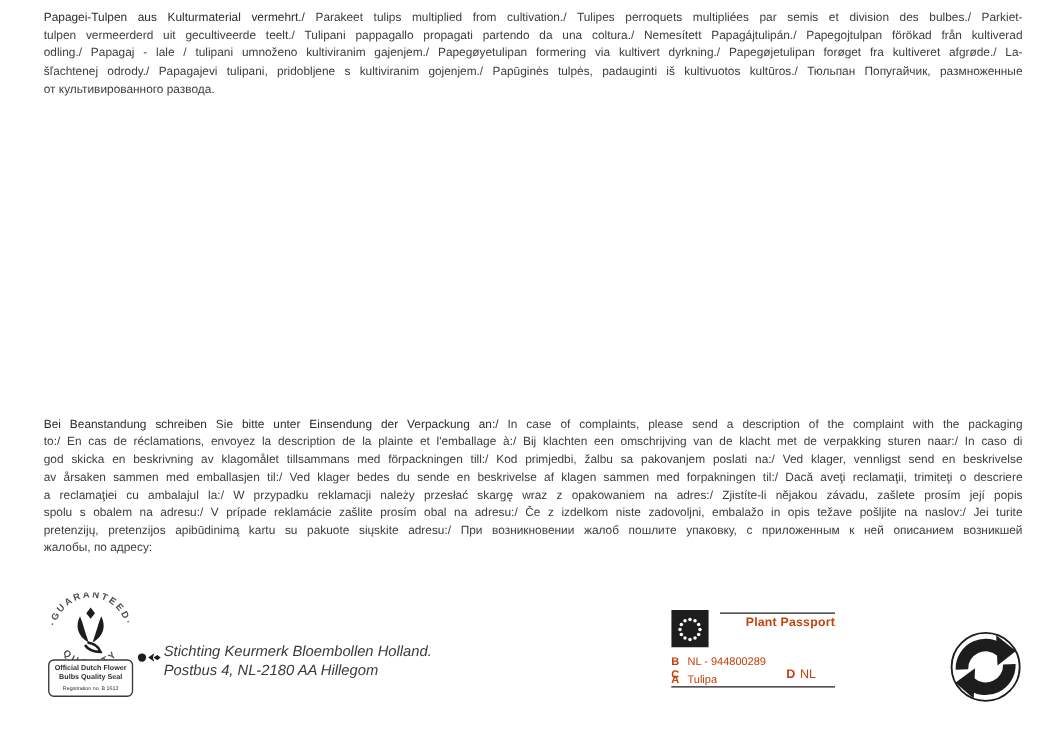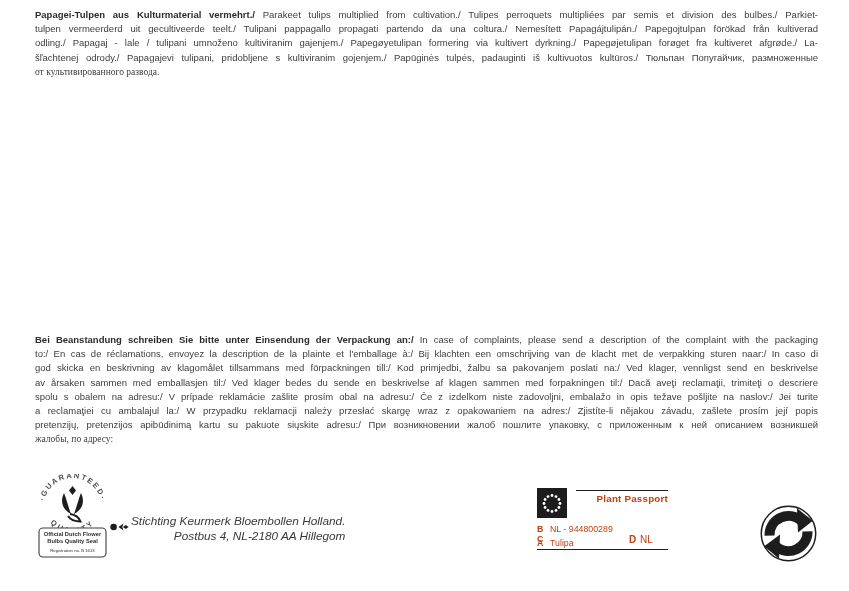--- a/index.html
+++ b/index.html
@@ -3,26 +3,26 @@
 <meta charset="utf-8">
 <style>
   html,body{margin:0;padding:0;background:#ffffff;}
   .sheet{position:relative;width:849px;height:591px;background:#ffffff;overflow:hidden;
          font-family:"Liberation Sans", sans-serif;}
   .para{position:absolute;left:35px;width:783px;font-size:9.5px;line-height:14.2px;
         color:#3d3d3d;letter-spacing:0;}
   #para-intro{top:8px;}
   #para-complaints{top:333px;}
   .jline{text-align:justify;text-align-last:justify;}
-  .lline{text-align:left;text-align-last:left;font-family:Liberation Serif, serif;}
-  .blead{font-weight:bold;color:#2c2c2c;}
+  .lline{text-align:left;text-align-last:left;}
+  .blead{font-weight:normal;color:#2c2c2c;}
   .seal{position:absolute;left:33px;top:474px;}
   .bullet-arrow{position:absolute;left:110px;top:519px;}
   .address{position:absolute;left:131px;top:514px;font-style:italic;font-size:11.8px;
-           line-height:15px;color:#3a3a3a;text-align:right;}
+           line-height:15px;color:#3a3a3a;}
   .passport{position:absolute;left:537px;top:487px;width:131px;color:#c2410c;height:66px;}
   .pp-flag{position:absolute;left:0;top:1px;width:30px;height:30px;}
   .pp-head{position:absolute;left:39px;top:3px;width:92px;border-top:1.7px solid #1f1f1f;
            text-align:right;font-weight:bold;font-size:9.8px;padding-top:2px;letter-spacing:.2px;}
   .pp-row{position:absolute;left:0;font-size:8.8px;white-space:nowrap;}
   .pp-row .lab{display:inline-block;width:13px;font-weight:bold;}
   .pp-rowA{top:27px;margin-top:24px;}
   .pp-rowB{top:37px;}
   .pp-rowC{top:47px;}
   .pp-rowD{position:absolute;left:92px;top:47px;font-size:10px;}
@@ -41,22 +41,22 @@
     <div class="jline">odling./ Papagaj - lale / tulipani umnoženo kultiviranim gajenjem./ Papegøyetulipan formering via kultivert dyrkning./ Papegøjetulipan forøget fra kultiveret afgrøde./ La-</div>
     <div class="jline">šľachtenej odrody./ Papagajevi tulipani, pridobljene s kultiviranim gojenjem./ Papūginės tulpės, padauginti iš kultivuotos kultūros./ Тюльпан Попугайчик, размноженные</div>
     <div class="lline">от культивированного развода.</div>
   </div>
 
   <div class="para" id="para-complaints">
     <div class="jline"><span class="blead">Bei Beanstandung schreiben Sie bitte unter Einsendung der Verpackung an:/</span><span> In case of complaints, please send a description of the complaint with the packaging</span></div>
     <div class="jline">to:/ En cas de réclamations, envoyez la description de la plainte et l'emballage à:/ Bij klachten een omschrijving van de klacht met de verpakking sturen naar:/ In caso di</div>
     <div class="jline">god skicka en beskrivning av klagomålet tillsammans med förpackningen till:/ Kod primjedbi, žalbu sa pakovanjem poslati na:/ Ved klager, vennligst send en beskrivelse</div>
     <div class="jline">av årsaken sammen med emballasjen til:/ Ved klager bedes du sende en beskrivelse af klagen sammen med forpakningen til:/ Dacă aveţi reclamaţii, trimiteţi o descriere</div>
+    <div class="jline">a reclamaţiei cu ambalajul la:/ W przypadku reklamacji należy przesłać skargę wraz z opakowaniem na adres:/ Zjistíte-li nějakou závadu, zašlete prosím její popis</div>
     <div class="jline">spolu s obalem na adresu:/ V prípade reklamácie zašlite prosím obal na adresu:/ Če z izdelkom niste zadovoljni, embalažo in opis težave pošljite na naslov:/ Jei turite</div>
-    <div class="jline">a reclamaţiei cu ambalajul la:/ W przypadku reklamacji należy przesłać skargę wraz z opakowaniem na adres:/ Zjistíte-li nějakou závadu, zašlete prosím její popis</div>
     <div class="jline">pretenzijų, pretenzijos apibūdinimą kartu su pakuote siųskite adresu:/ При возникновении жалоб пошлите упаковку, с приложенным к ней описанием возникшей</div>
     <div class="lline">жалобы, по адресу:</div>
   </div>
 
   <div class="seal">
     <svg width="79" height="92" viewBox="0 0 158 184">
       <defs>
         <path id="arcTop" d="M 21 66 A 58 58 0 0 1 137 66" fill="none"></path>
         <path id="arcBot" d="M 26 84 A 58 58 0 0 0 132 84" fill="none"></path>
       </defs>

